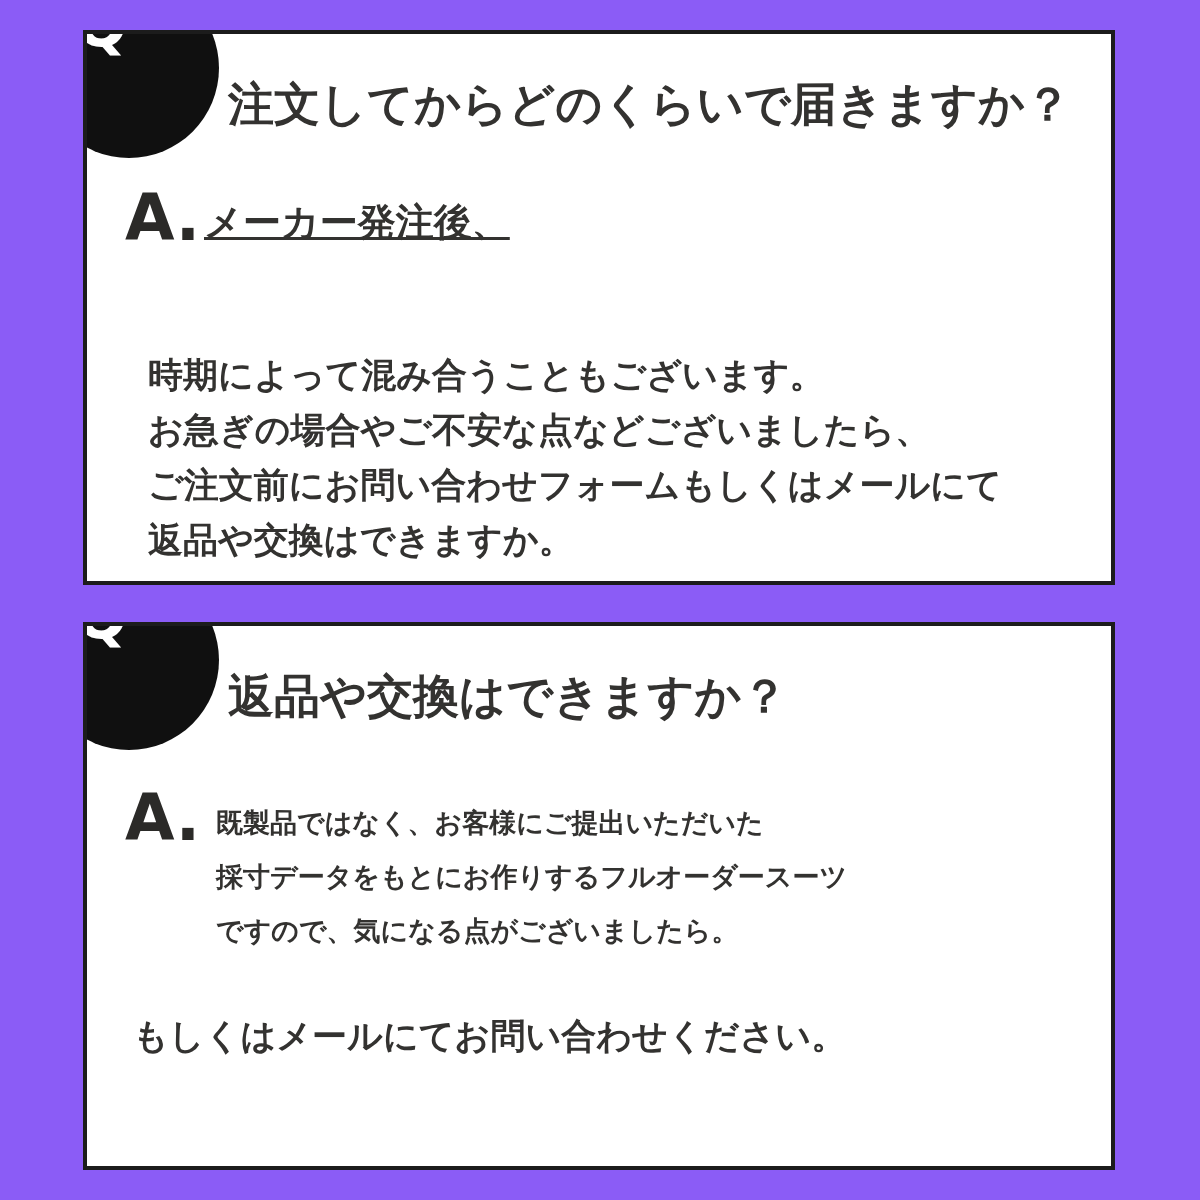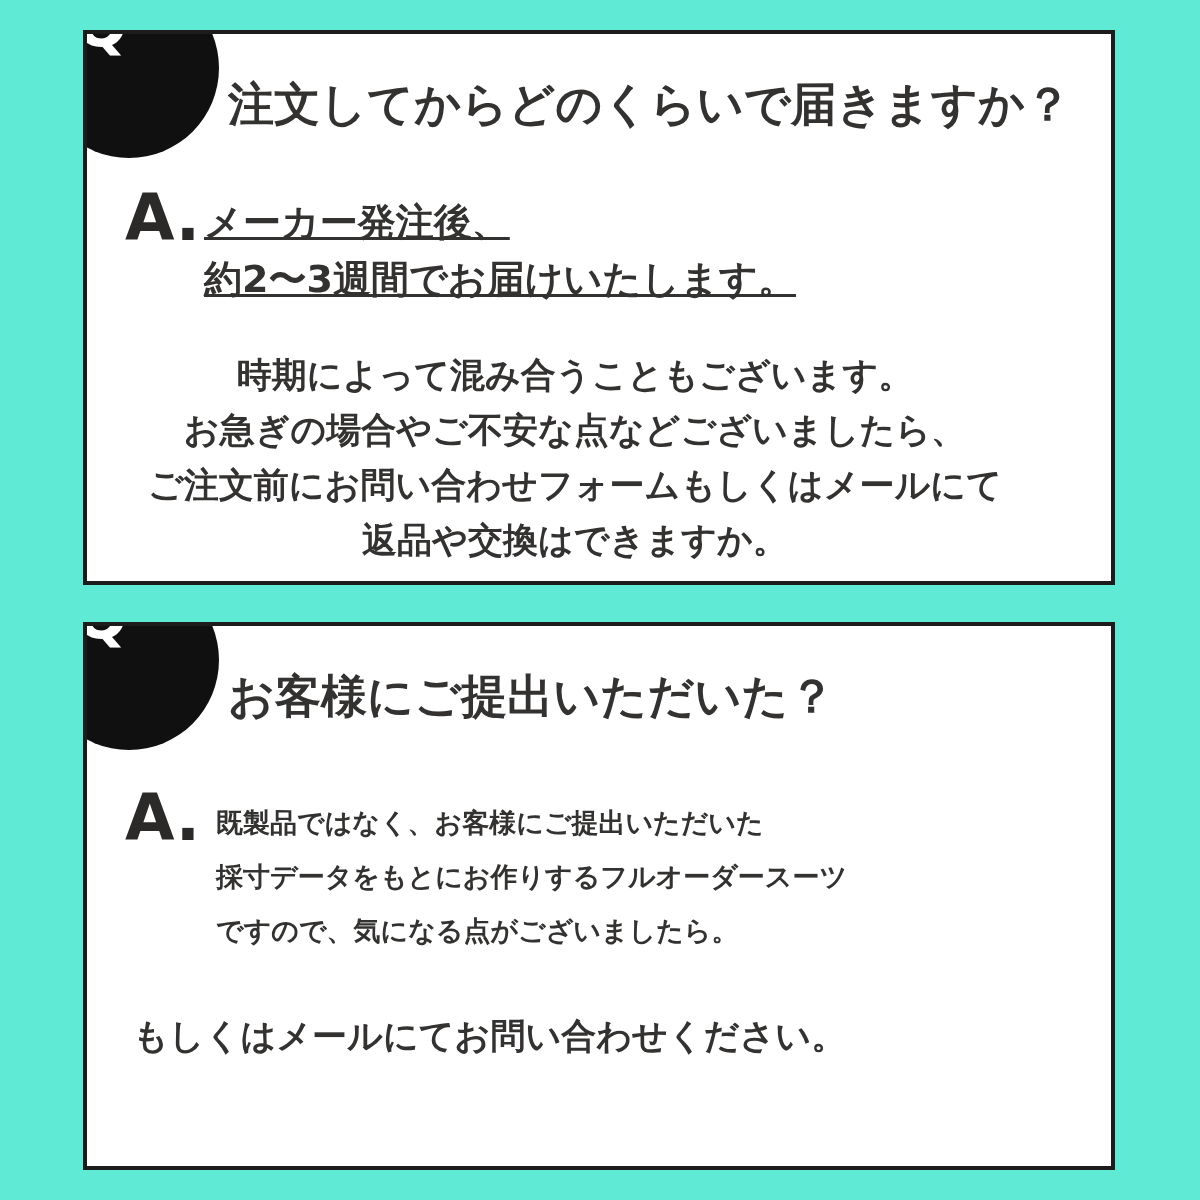--- a/index.html
+++ b/index.html
@@ -11,21 +11,21 @@
     width: 1200px;
     height: 1200px;
     position: relative;
     overflow: hidden;
     font-family: "DejaVu Sans", "Liberation Sans", sans-serif;
     color: #333230;
   }
   .canvas {
     position: absolute;
     inset: 0;
-    background: #5eead4;
+    background: #8b5cf6;
   }
   .card {
     position: absolute;
     left: 83px;
     width: 1032px;
     background: #ffffff;
     border: 4px solid #1c1c1c;
     box-sizing: border-box;
     overflow: hidden;
   }
@@ -69,53 +69,52 @@
     color: #2b2a28;
   }
   .card-1 .a-letter { left: 38px; top: 152px; }
   .card-2 .a-letter { left: 38px; top: 160px; }
 
   .answer { position: absolute; font-weight: bold; white-space: nowrap; }
   .card-1 .answer { left: 117px; top: 160px; font-size: 38px; line-height: 57px; text-decoration: underline; }
   .card-2 .answer { left: 129px; top: 170px; font-size: 27px; line-height: 54px; }
 
   .note { position: absolute; font-weight: bold; white-space: nowrap; }
-  .card-1 .note { left: 61px; top: 314px; font-size: 35px; line-height: 55px; text-align: center; }
+  .card-1 .note { left: 61px; top: 314px; font-size: 35px; line-height: 55px; }
   .card-2 .note { left: 46px; top: 384px; font-size: 35px; line-height: 53px; }
 
   .answer div, .note div { min-height: 1em; }
 </style>
 </head>
 <body>
 
 <div class="canvas">
 
   <section class="card card-1">
     <div class="q-circle">
       <span class="q-letter">Q</span>
     </div>
     <h2 class="question">注文してからどのくらいで届きますか？</h2>
     <div class="a-letter">A.</div>
     <div class="answer">
       <div>メーカー発注後、</div>
-      <div>約2〜3週間でお届けいたします。</div>
     </div>
     <div class="note">
       <div>時期によって混み合うこともございます。</div>
       <div>お急ぎの場合やご不安な点などございましたら、</div>
       <div>ご注文前にお問い合わせフォームもしくはメールにて</div>
       <div>返品や交換はできますか。</div>
     </div>
   </section>
 
   <section class="card card-2">
     <div class="q-circle">
       <span class="q-letter">Q</span>
     </div>
-    <h2 class="question">お客様にご提出いただいた？</h2>
+    <h2 class="question">返品や交換はできますか？</h2>
     <div class="a-letter">A.</div>
     <div class="answer">
       <div>既製品ではなく、お客様にご提出いただいた</div>
       <div>採寸データをもとにお作りするフルオーダースーツ</div>
       <div>ですので、気になる点がございましたら。</div>
     </div>
     <div class="note">
       <div>もしくはメールにてお問い合わせください。</div>
     </div>
   </section>

